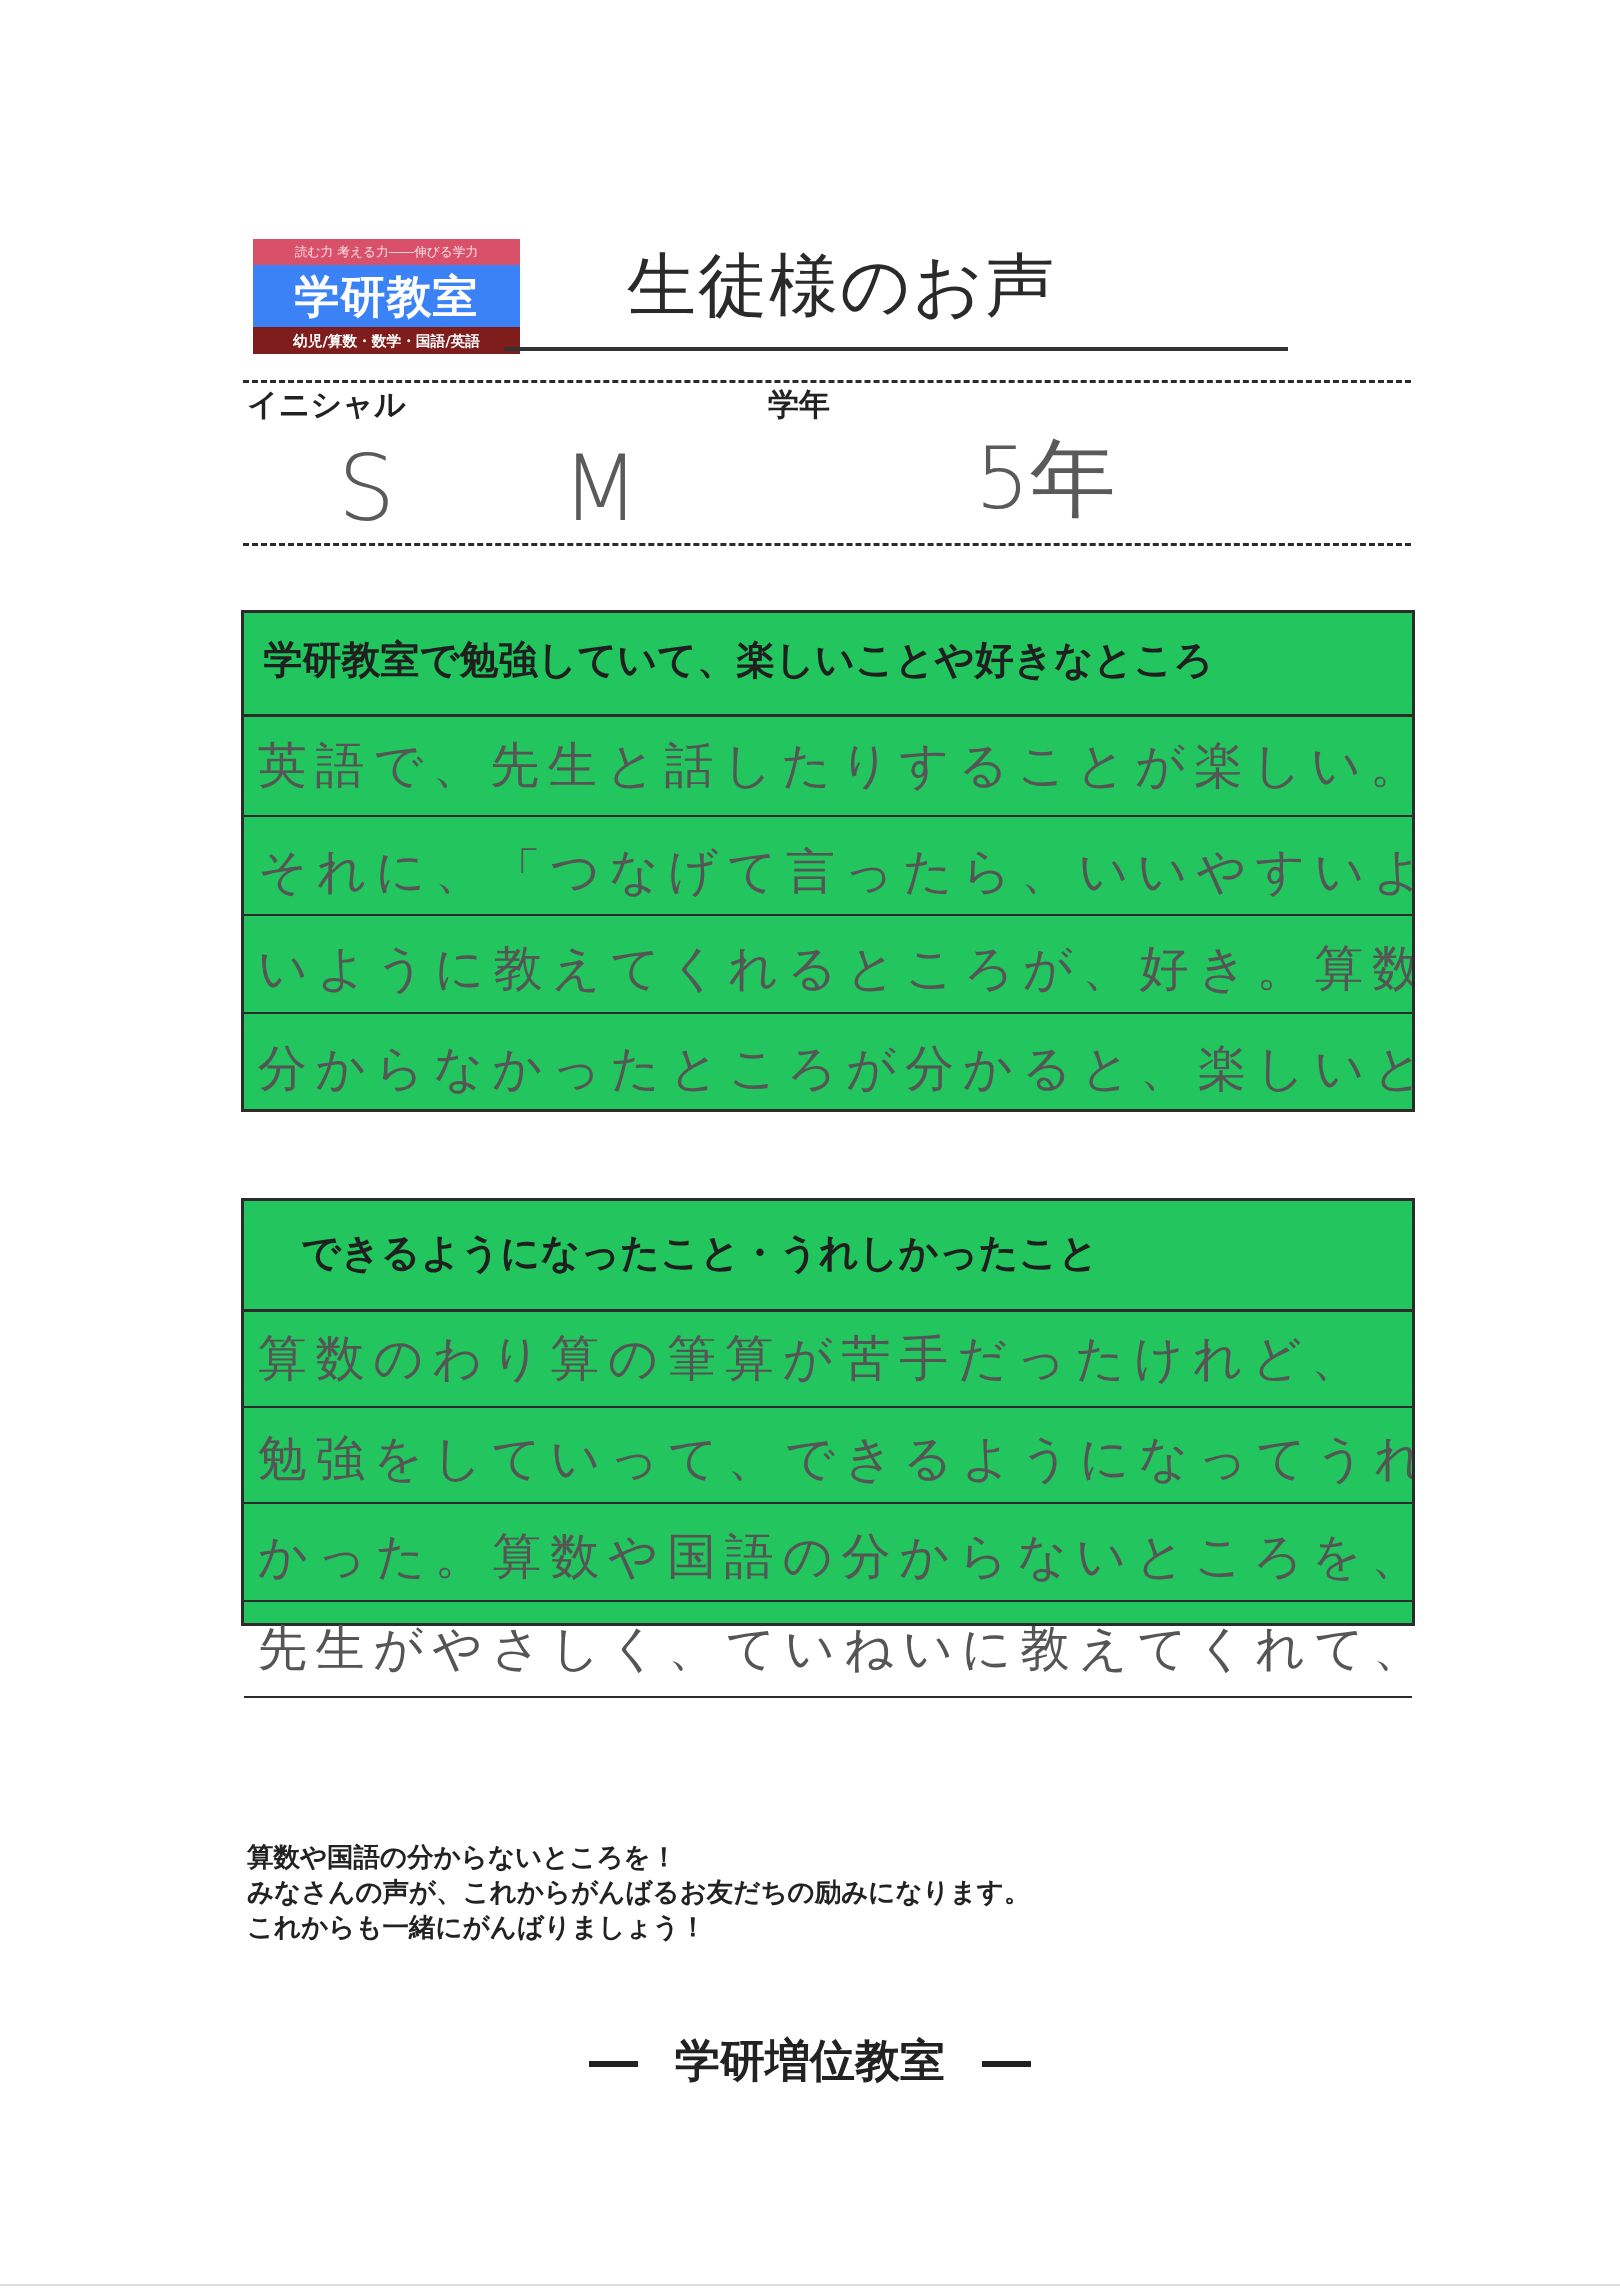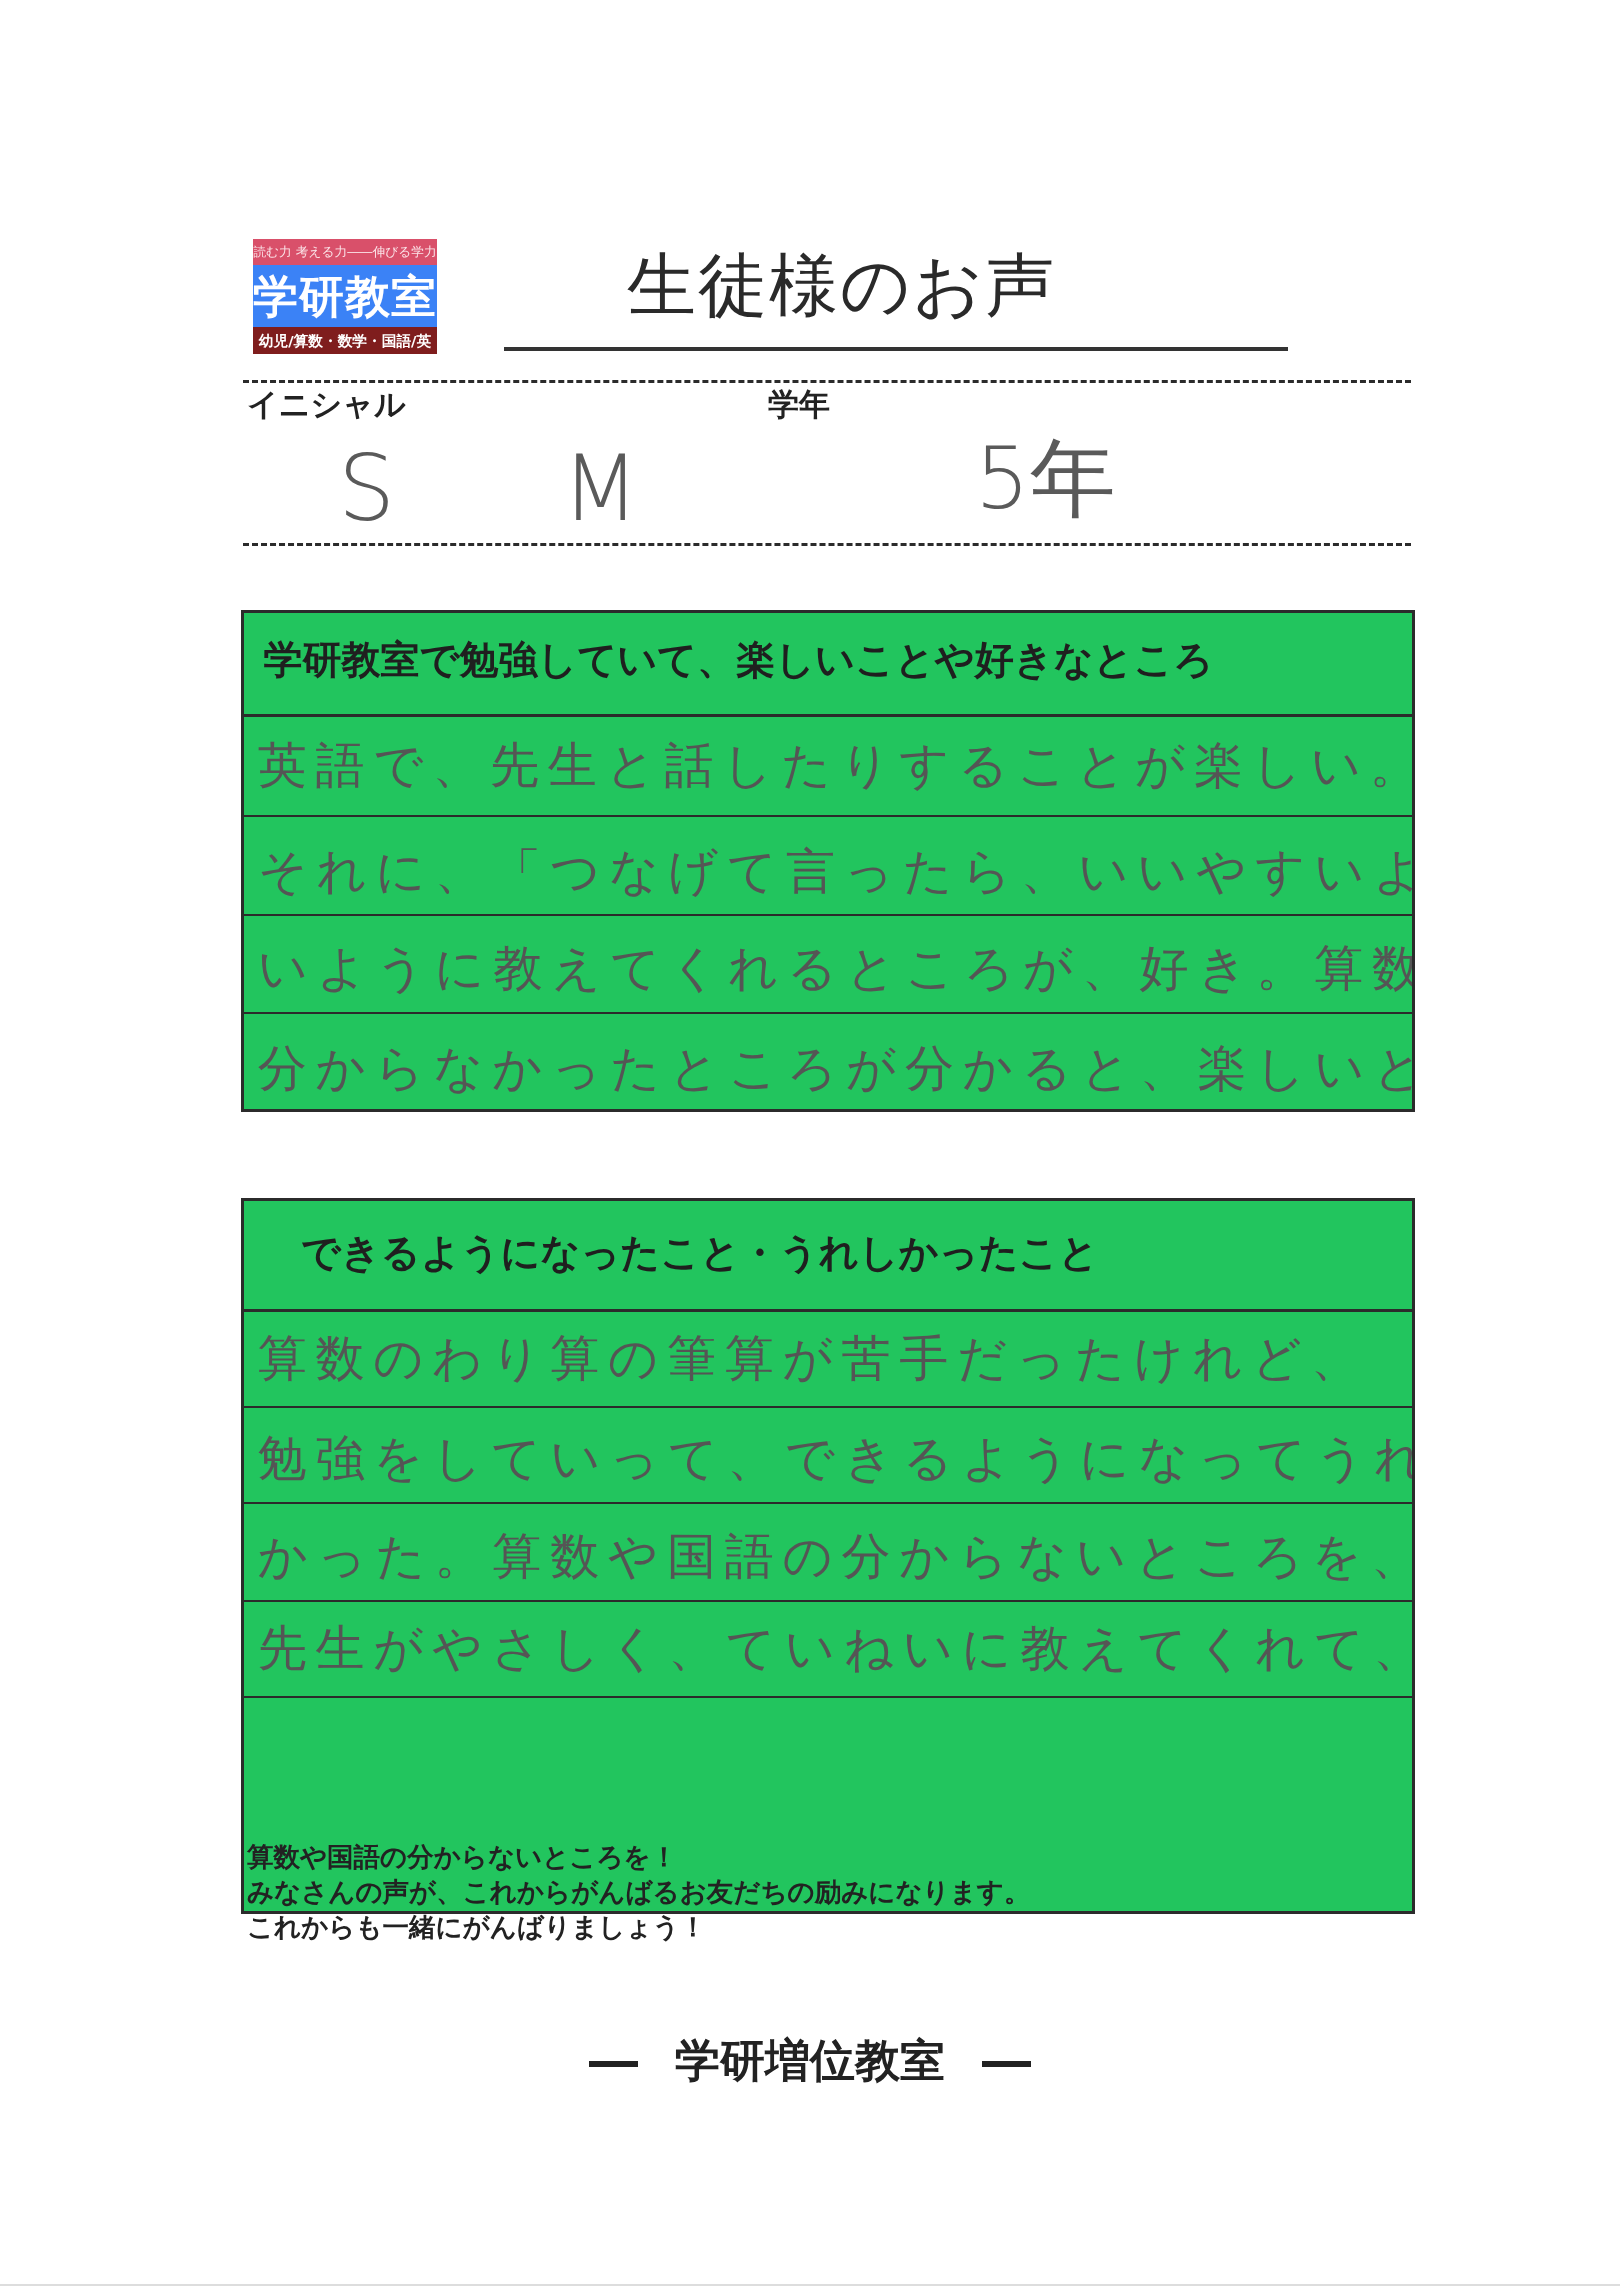--- a/index.html
+++ b/index.html
@@ -1,21 +1,21 @@
 <!DOCTYPE html>
 <html><head>
 <meta charset="utf-8">
 <style>
   html, body { margin:0; padding:0; background:#ffffff; }
   body { width:1620px; height:2292px; position:relative; overflow:hidden;
          font-family:"DejaVu Sans", "Liberation Sans", sans-serif; color:#1e1e1e; }
   .abs { position:absolute; }
 
   
-  #logo { left:253px; top:239px; width:184px; height:116px; }
+  #logo { left:253px; top:239px; width:267px; height:116px; }
   #logo .band-top { position:absolute; left:0; top:0; width:100%; height:25.5px; background:#d9506a;
         color:#fbe3e8; font-size:12.7px; line-height:25.5px; text-align:center; letter-spacing:0; }
   #logo .band-mid { position:absolute; left:0; top:25.5px; width:100%; height:63px; background:#3b82f6;
         color:#fff; font-size:45px; font-weight:bold; line-height:63px; text-align:center; letter-spacing:1px; }
   #logo .band-bot { position:absolute; left:0; top:88px; width:100%; height:27.4px; background:#7f1d1d;
         color:#fff; font-size:14.7px; font-weight:bold; line-height:27.4px; text-align:center; }
 
   #title { left:627px; top:240px; font-size:69px; color:#2a2a2a; letter-spacing:2px; white-space:nowrap; }
   #title-rule { left:504px; top:347px; width:784px; height:3.9px; background:#333; }
 
@@ -27,21 +27,21 @@
   #initial-label { left:247px; top:384px; }
   #grade-label { left:768px; top:384px; }
 
   .hand { font-family:"DejaVu Sans", sans-serif; color:#5a5a5a; font-weight:300; }
   #initial-val { left:338px; top:436px; font-size:90px; letter-spacing:69px; }
   #grade-val { left:975px; top:421px; font-size:86px; }
 
   
   .box { left:241px; width:1174px; border:3.9px solid #2b2b2b; box-sizing:border-box; background:#22c55e; }
   #box1 { top:610px; height:502px; }
-  #box2 { top:1198px; height:716px; }
+  #box2 { top:1198px; height:428px; }
   .box-head { position:absolute; left:0; right:0; top:0; border-bottom:3.9px solid #2b2b2b;
        font-size:39px; font-weight:bold; color:#1f1f1f; box-sizing:border-box; white-space:nowrap; }
   #box1 .box-head { height:104px; line-height:94px; padding-left:19.6px; }
   #box2 .box-head { height:111px; line-height:104px; padding-left:57px; }
   .row { position:absolute; left:0; right:0; border-bottom:2px solid #2b2b2b; box-sizing:border-box;
        font-size:49px; color:#555; white-space:nowrap; padding-left:13.7px; letter-spacing:8.8px; overflow:hidden; }
   .row.last { border-bottom:none; }
 
   
   #thanks { left:247px; top:1839px; font-size:26.5px; font-weight:bold; line-height:35px; color:#222; }

